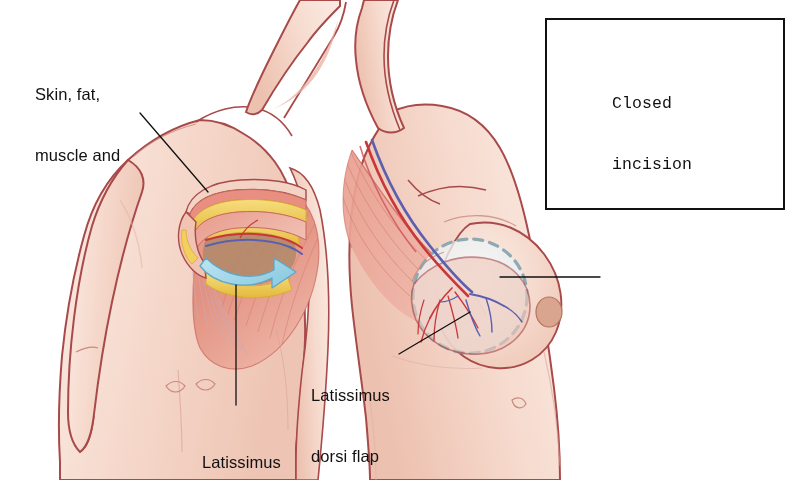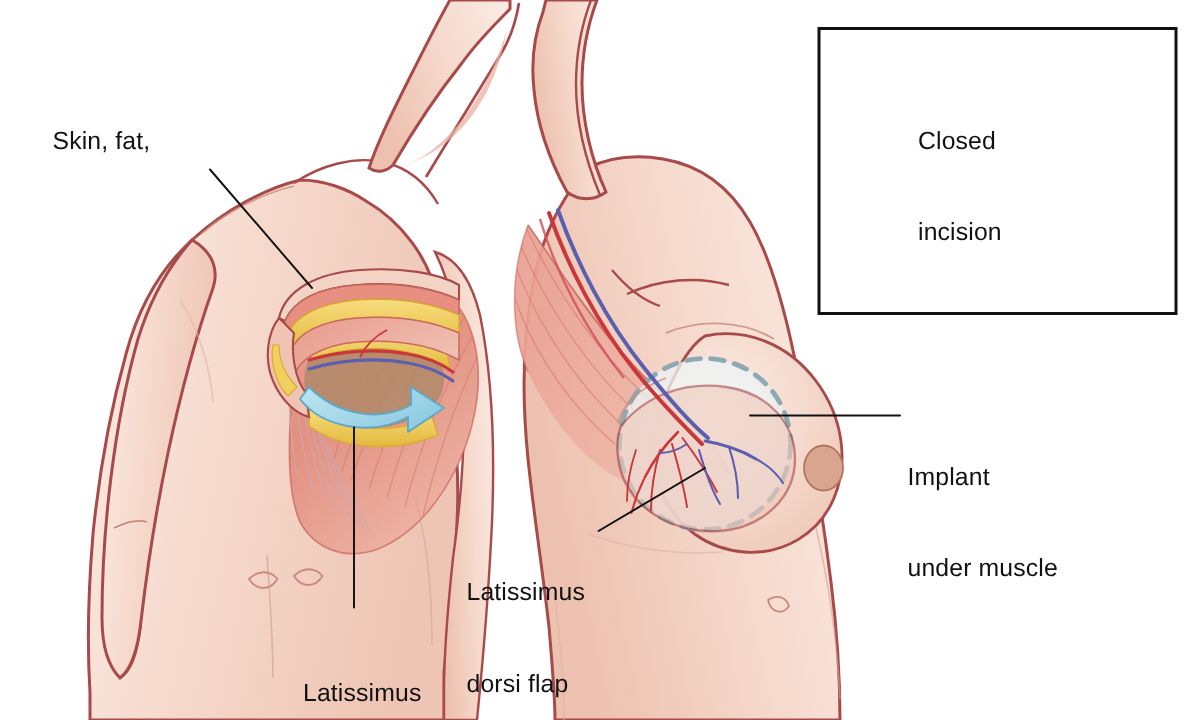--- a/index.html
+++ b/index.html
@@ -337,36 +337,33 @@
       <line x1="399" y1="354" x2="470" y2="312"></line>
       <line x1="600" y1="277" x2="500" y2="277"></line>
       <line x1="680" y1="68" x2="712" y2="92"></line>
     </g>
   </svg>
 
   <div class="inset-frame"></div>
 
   <div class="lbl" style="left:35px;top:44px;">
     <div>Skin, fat,</div>
+    <div>muscle and</div>
   </div>
 
   <div class="lbl" style="left:202px;top:412px;">
     <div>Latissimus</div>
     
   </div>
 
   <div class="lbl" style="left:311px;top:345px;">
     <div>Latissimus</div>
     <div>dorsi flap</div>
     
   </div>
 
-  <div class="lbl" style="left:605px;top:268px;">
-    <div>Implant</div>
-    <div>under muscle</div>
-  </div>
-
-  <div class="lbl" style="left:612px;top:44px;">
+
+  <div class="lbl" style="left:612px;top:54px;font-family:Liberation Mono, monospace;">
     <div>Closed</div>
     <div>incision</div>
   </div>
 
 </div>
 
 </body></html>

